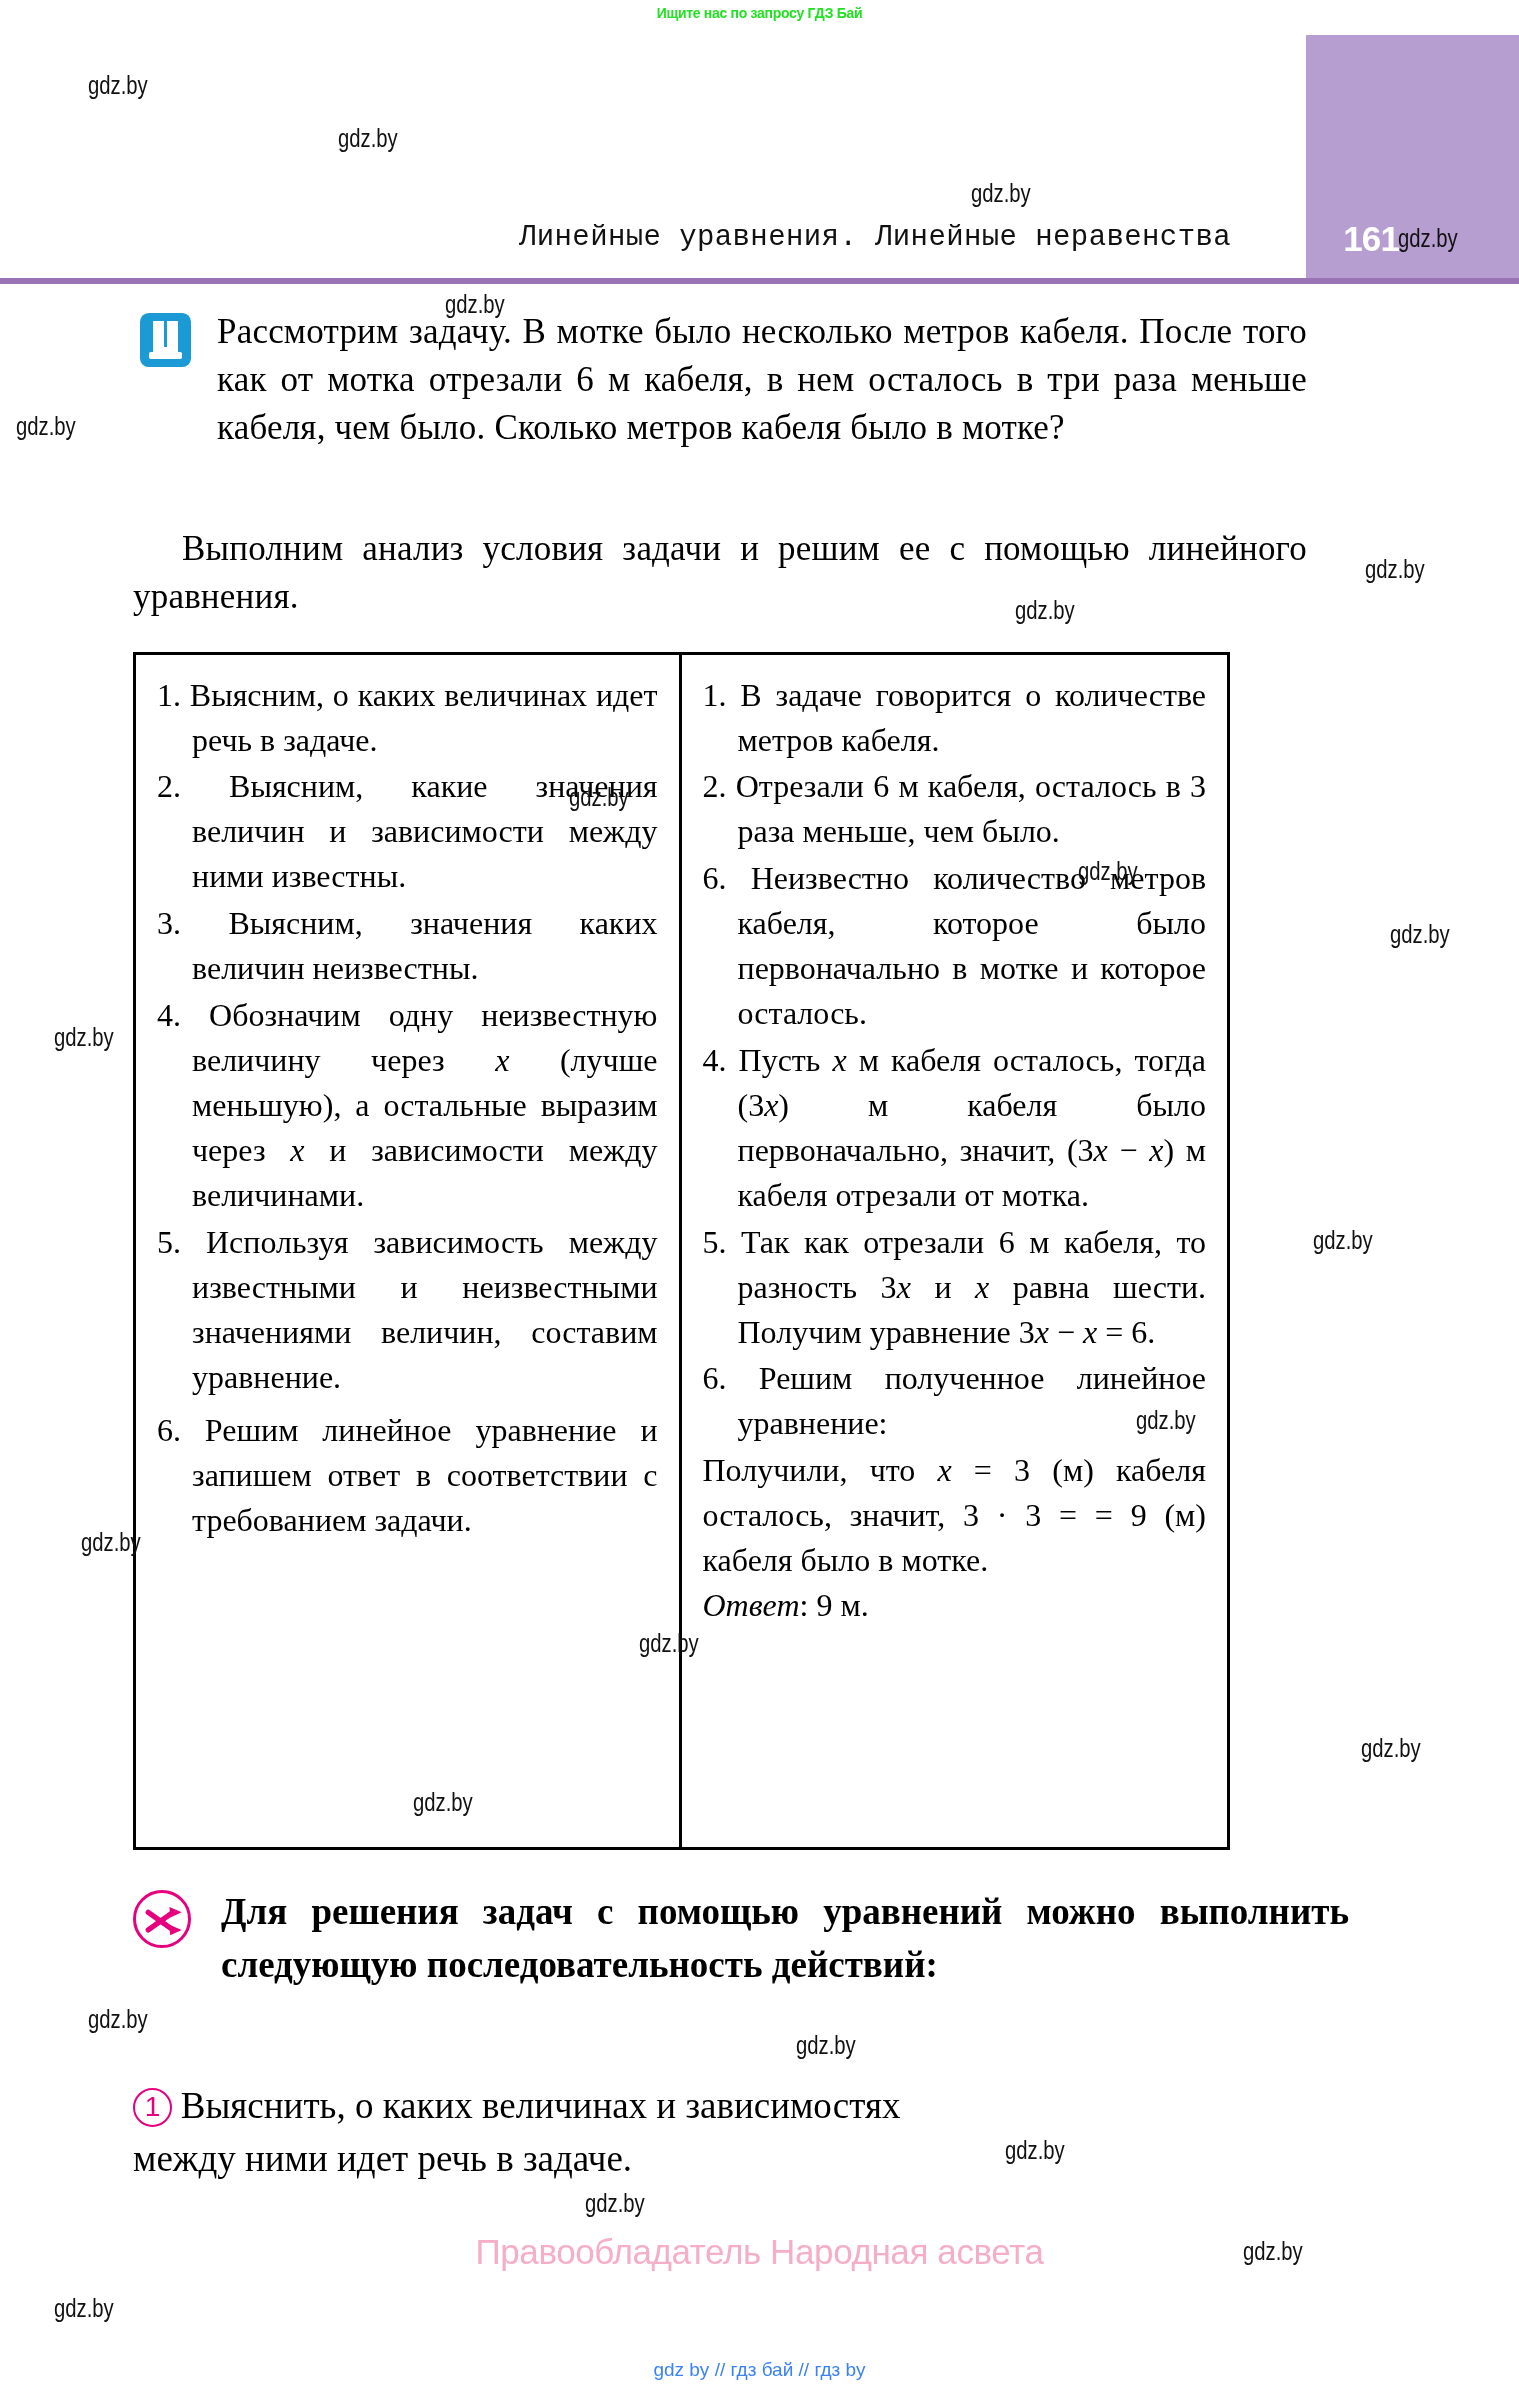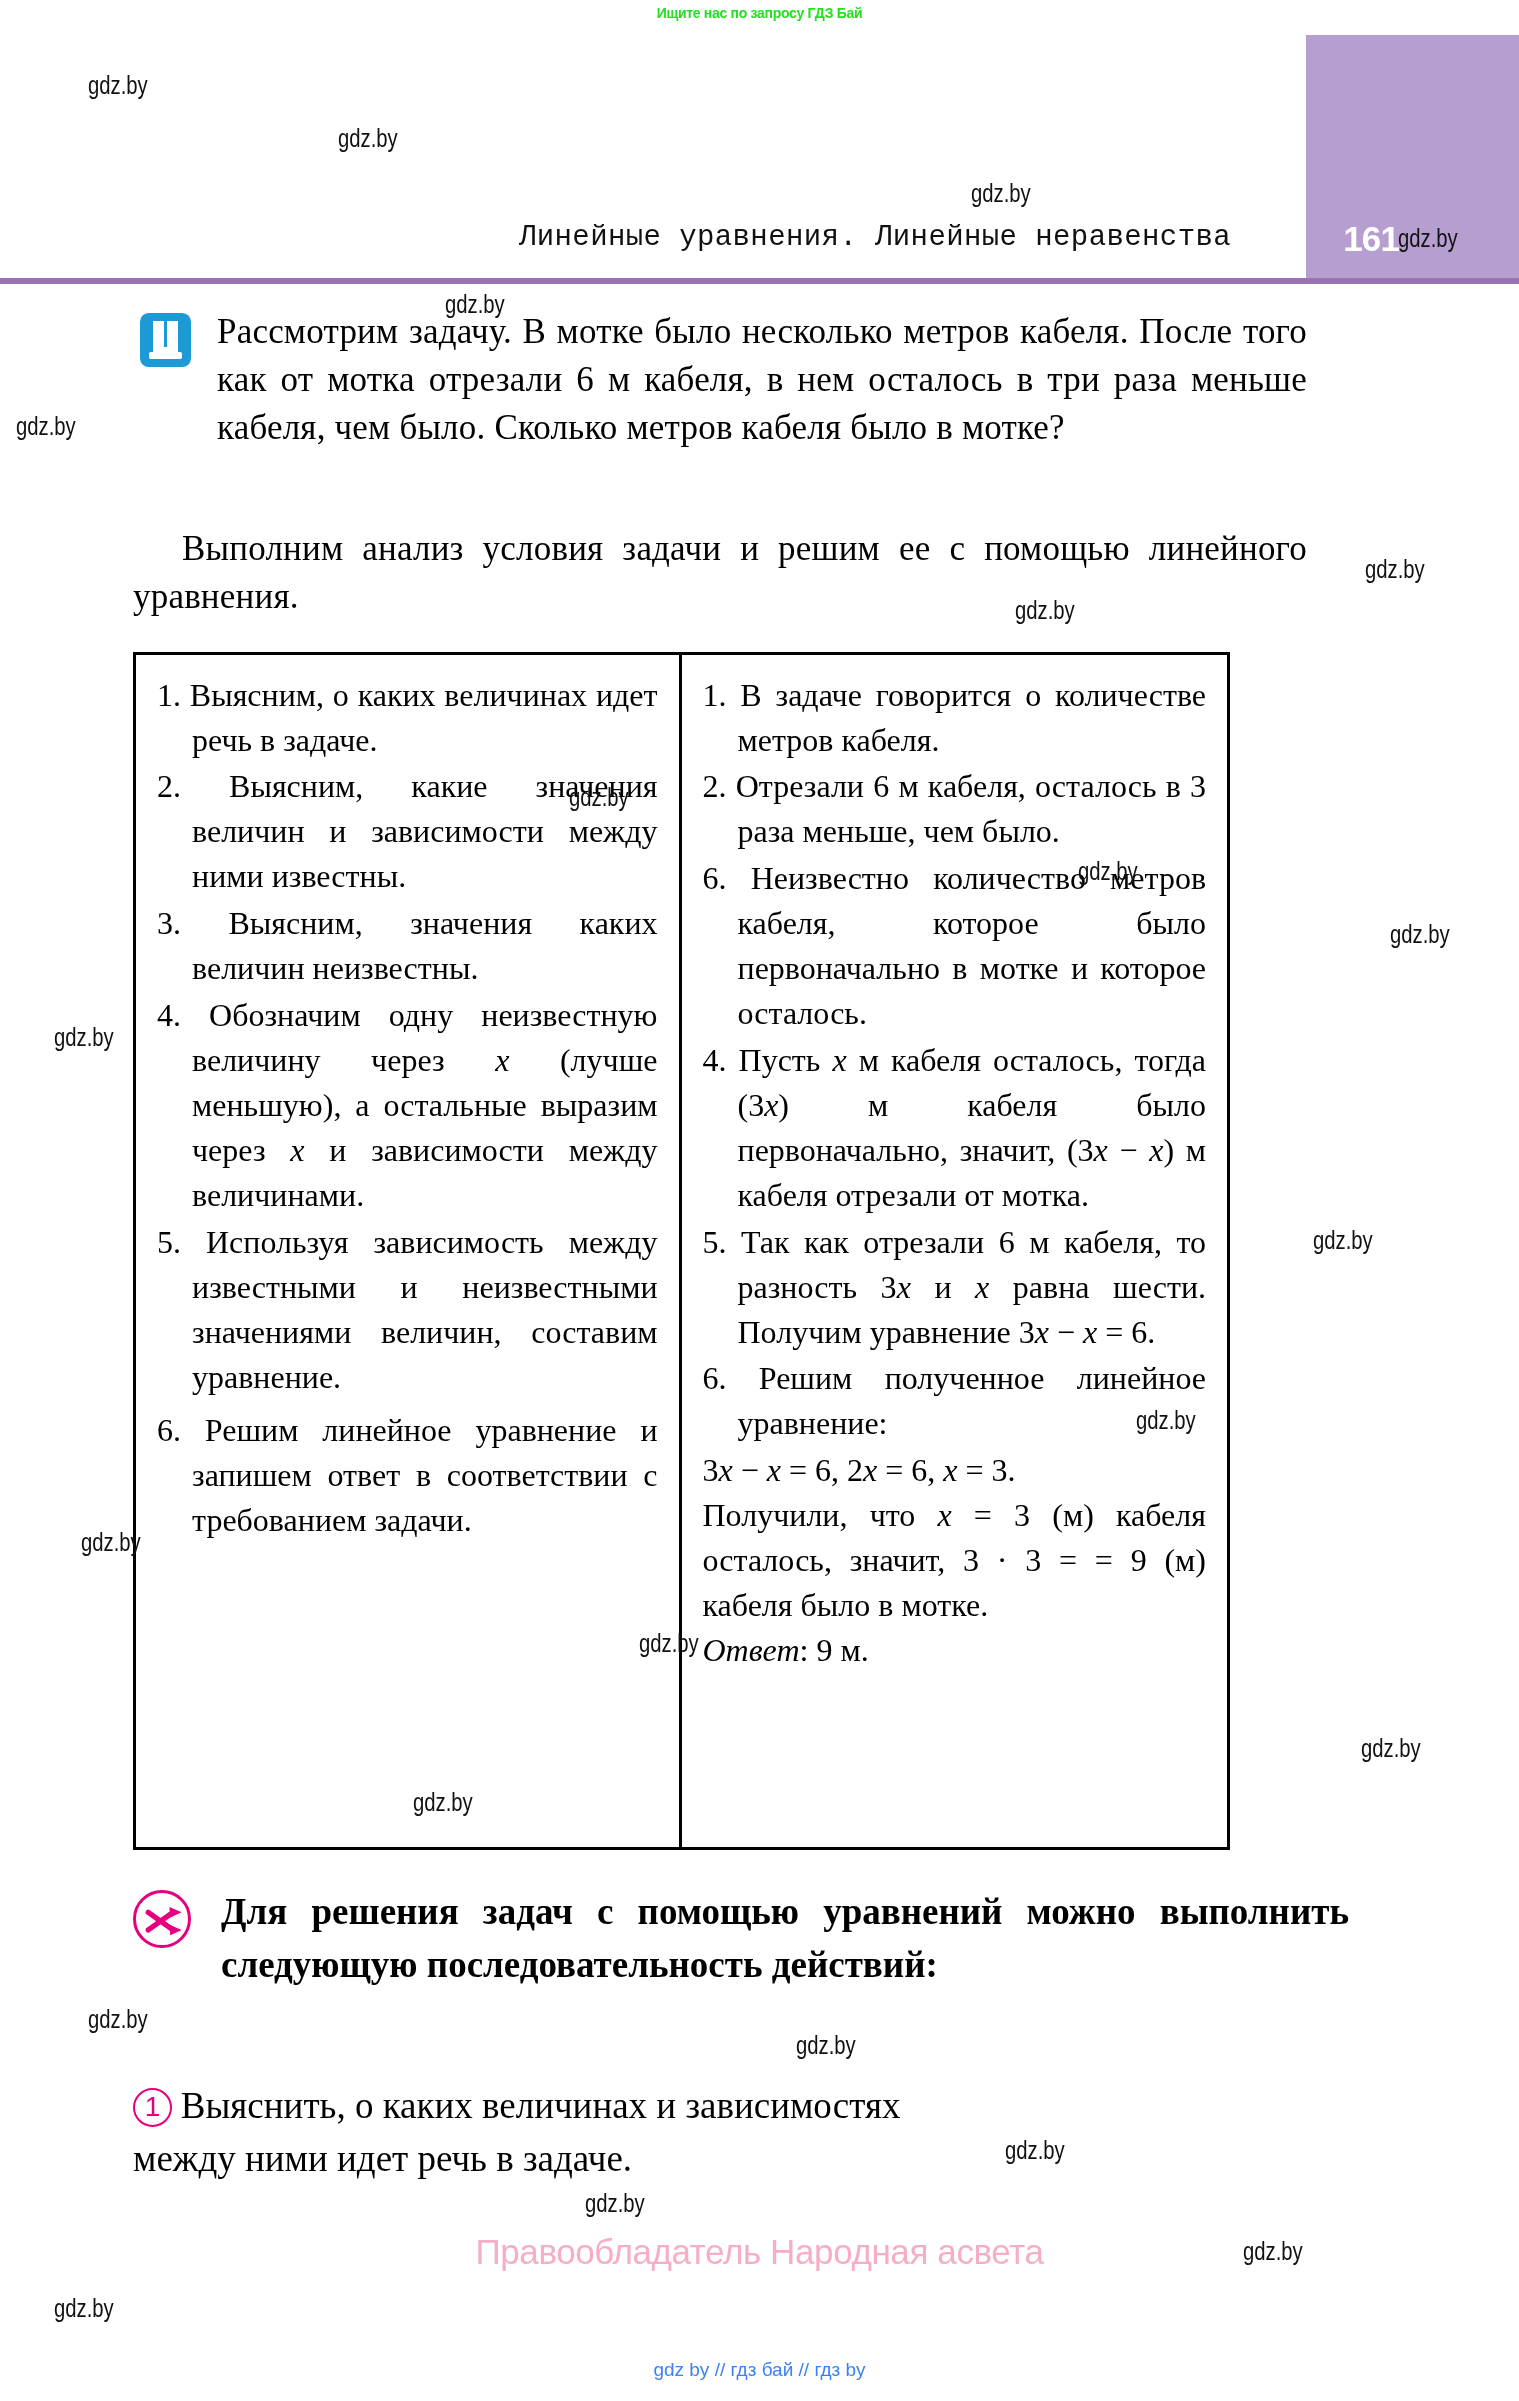--- a/index.html
+++ b/index.html
@@ -283,21 +283,20 @@
     <span class="algo-item" style="margin-top:8.8px;">6. Решим линейное уравнение и запишем ответ в соответствии с требованием задачи.</span>
   </div>
 
   <div class="algo-col right">
     <span class="algo-item">1. В задаче говорится о количестве метров кабеля.</span>
     <span class="algo-item">2. Отрезали 6 м кабеля, осталось в 3 раза меньше, чем было.</span>
     <span class="algo-item">6. Неизвестно количество метров кабеля, которое было первоначально в мотке и которое осталось.</span>
     <span class="algo-item">4. Пусть <i>x</i> м кабеля осталось, тогда (3<i>x</i>) м кабеля было первоначально, значит, (3<i>x</i> − <i>x</i>) м кабеля отрезали от мотка.</span>
     <span class="algo-item">5. Так как отрезали 6 м кабеля, то разность 3<i>x</i> и <i>x</i> равна шести. Получим уравнение 3<i>x</i> − <i>x</i> = 6.</span>
     <span class="algo-item">6. Решим полученное линейное уравнение:</span>
-    <span class="algo-plain math">3<i>x</i> − <i>x</i> = 6, 2<i>x</i> = 6,  <i>x</i> = 3.</span>
     <span class="algo-plain">Получили, что <i>x</i> = 3 (м) кабеля осталось, значит, 3 · 3 = = 9 (м) кабеля было в мотке.</span>
     <span class="algo-plain"><em>Ответ</em><span>: 9 м.</span></span>
   </div>
 </div>
 
 <div class="rule-block">
   <span class="icon-swap">
     <svg width="44" height="44" viewBox="0 0 50 50" aria-hidden="true">
       <g stroke="#e6007e" stroke-width="6" fill="none" stroke-linecap="round">
         <path d="M6 14 L34 34"></path>

